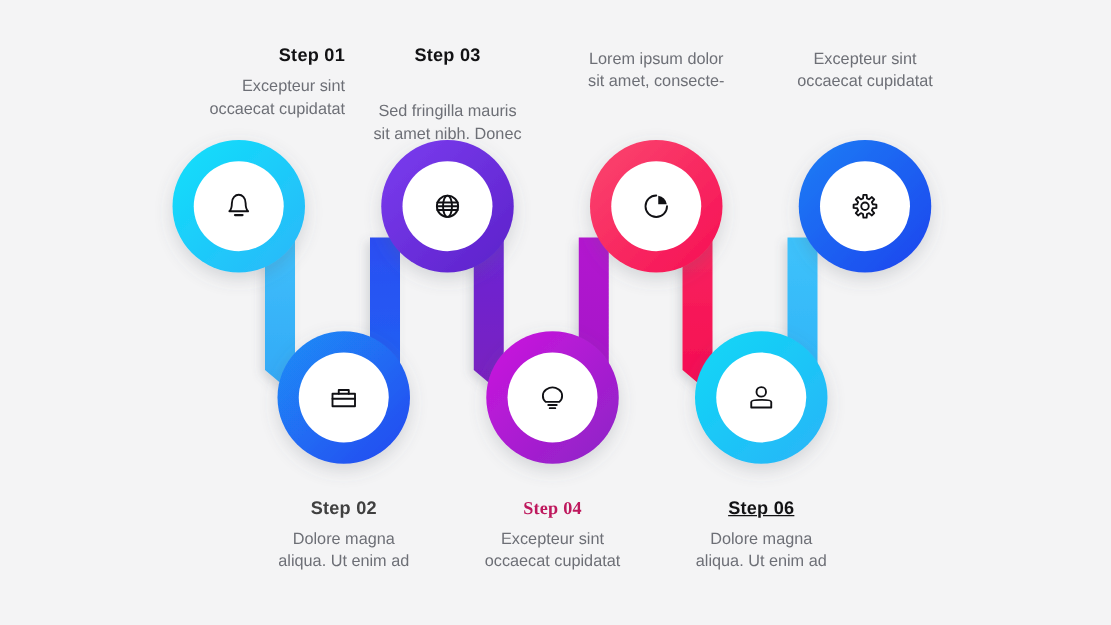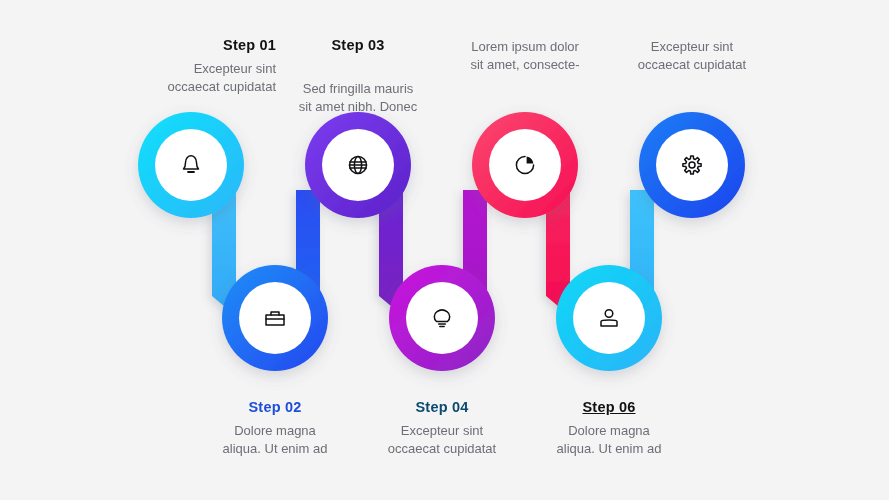--- a/index.html
+++ b/index.html
@@ -187,31 +187,31 @@
       </g>
   </svg>
 
   <div id="label-layer">
       <div class="label-block" style="left: 106px; top: 38px; text-align: right;">
         <p class="label-title" style="color: rgb(18, 18, 20);">Step 01</p>
         <p class="label-desc" style="color: rgb(109, 111, 118);">Excepteur sint
 occaecat cupidatat</p>
       </div>
       <div class="label-block" style="left: 190px; top: 400px;">
-        <p class="label-title" style="color: #1d4ed8;">Step 02</p>
+        <p class="label-title" style="color: #404040;">Step 02</p>
         <p class="label-desc" style="color: rgb(109, 111, 118);">Dolore magna
 aliqua. Ut enim ad</p>
       </div>
       <div class="label-block" style="left: 273px; top: 38px;">
         <p class="label-title" style="color: rgb(18, 18, 20);">Step 03</p>
         <p class="label-desc" style="color: rgb(109, 111, 118); margin-top: 26px;">Sed fringilla mauris
 sit amet nibh. Donec</p>
       </div>
       <div class="label-block" style="left: 357px; top: 400px;">
-        <p class="label-title" style="color: #0c4a6e;">Step 04</p>
+        <p class="label-title" style="color: #be185d; font-family: Liberation Serif, serif;">Step 04</p>
         <p class="label-desc" style="color: rgb(109, 111, 118);">Excepteur sint
 occaecat cupidatat</p>
       </div>
       <div class="label-block" style="left: 440px; top: 38px;">
         <p class="label-desc" style="color: rgb(109, 111, 118); text-align: center;">Lorem ipsum dolor
 sit amet, consecte-</p>
       </div>
       <div class="label-block" style="left: 524px; top: 400px;">
         <p class="label-title" style="color: rgb(18, 18, 20); text-decoration: underline;">Step 06</p>
         <p class="label-desc" style="color: rgb(109, 111, 118);">Dolore magna

